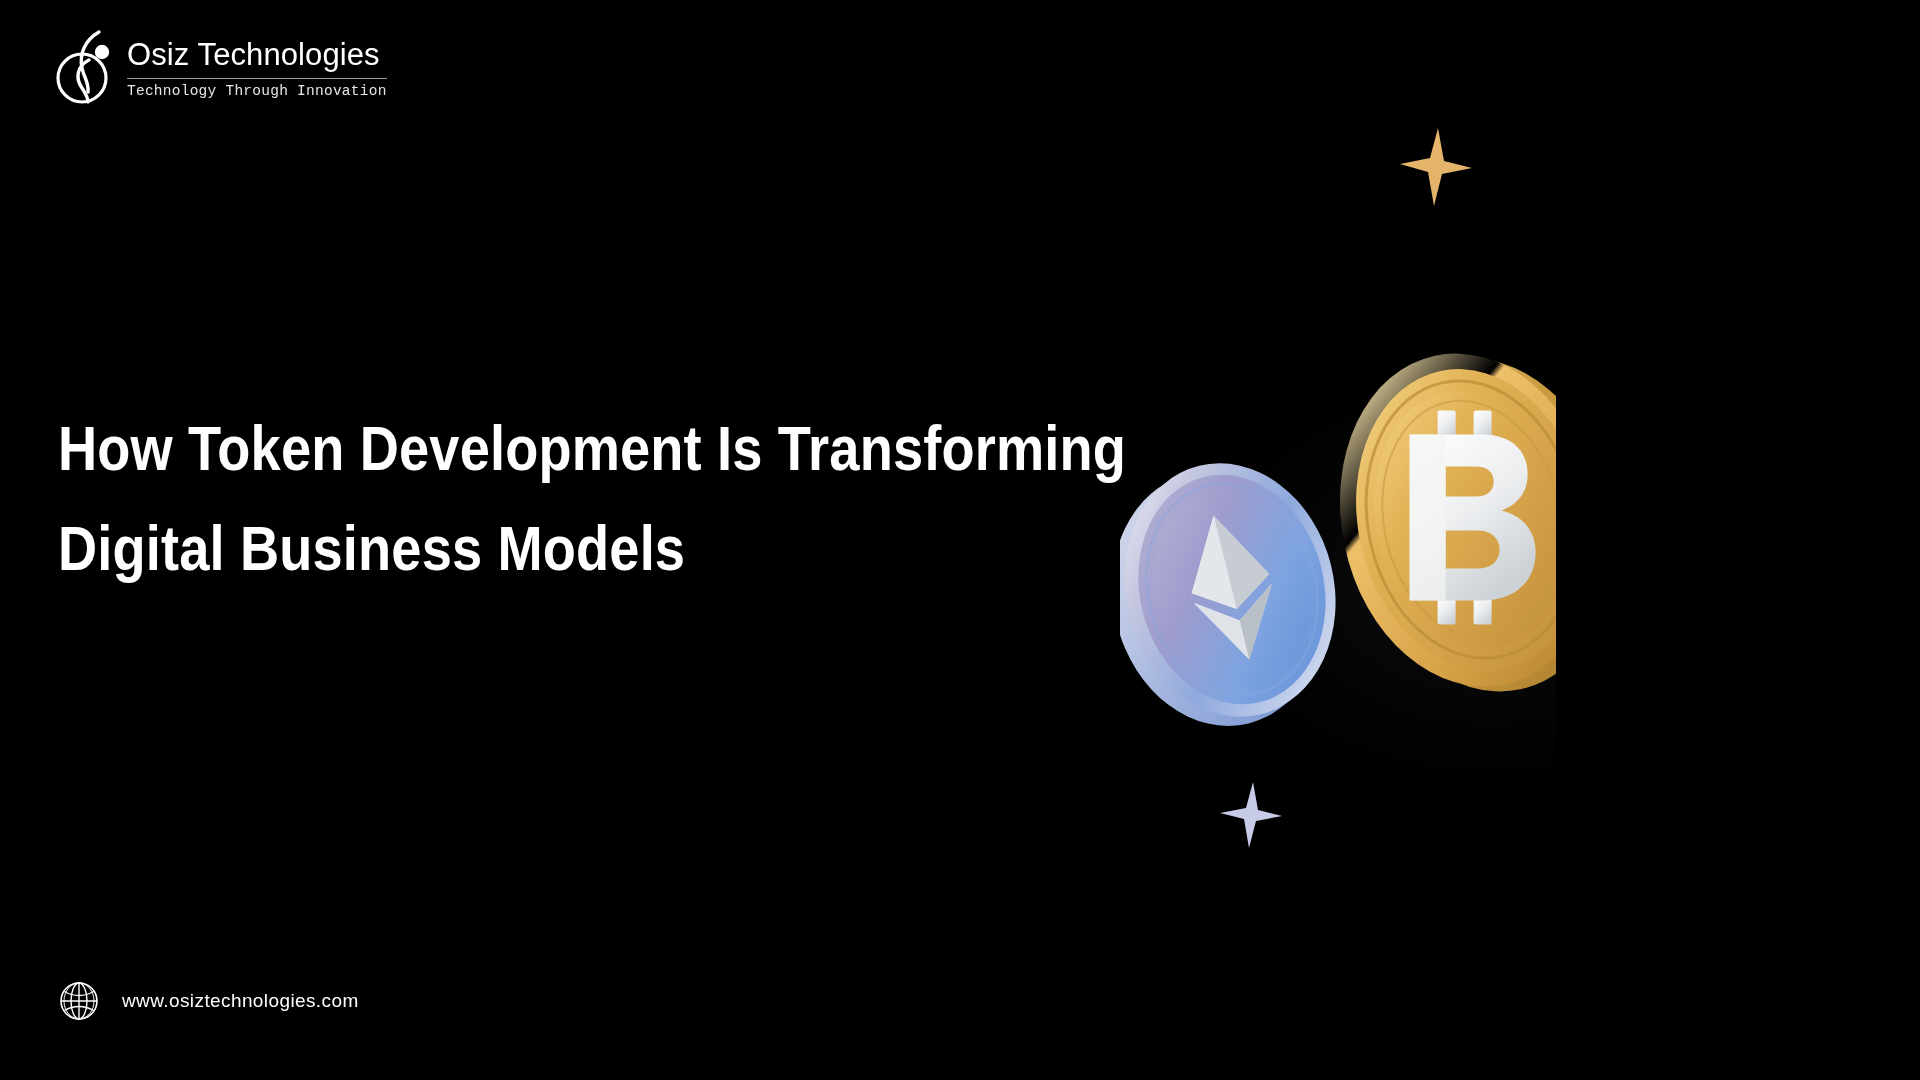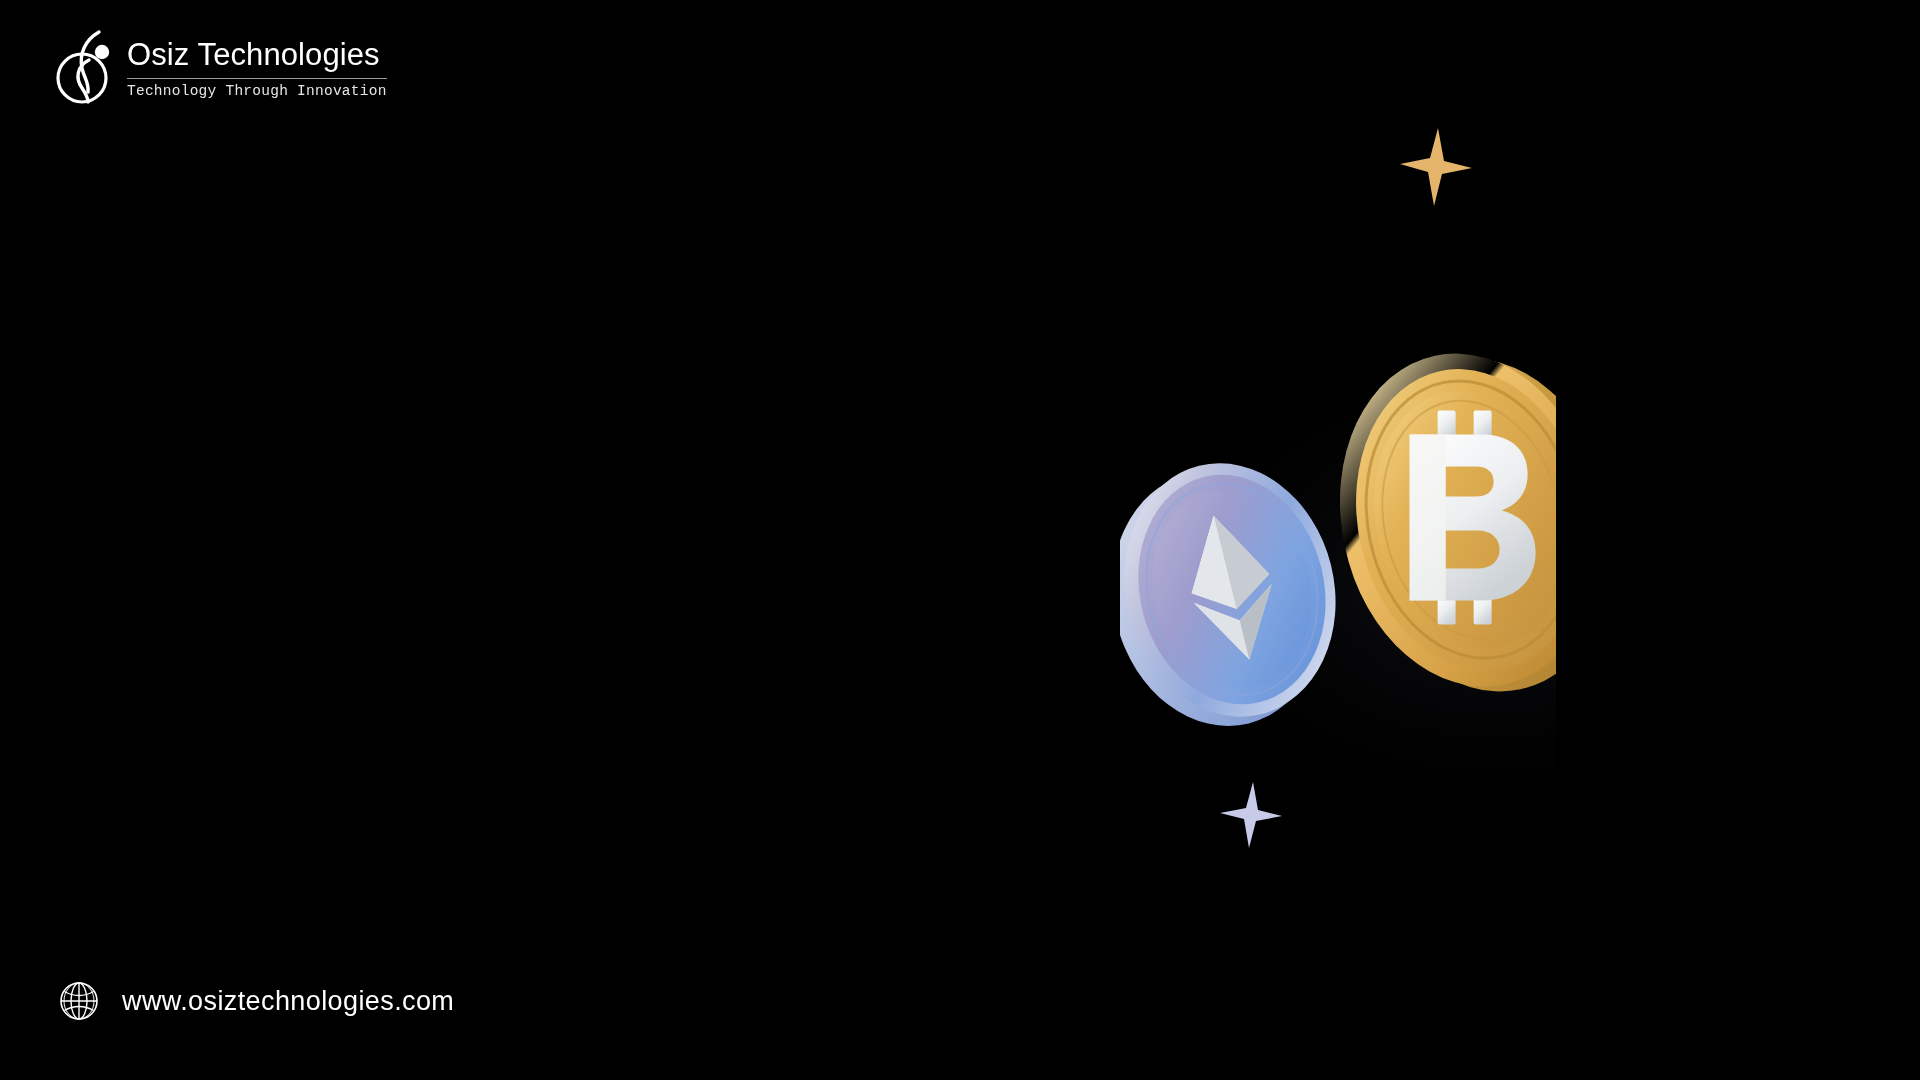--- a/index.html
+++ b/index.html
@@ -84,21 +84,21 @@
   .footer {
     position:absolute;
     left:58px;
     top:980px;
     display:flex;
     align-items:center;
     gap:22px;
   }
   .globe-icon { width:42px; height:42px; flex:none; display:block; }
   .footer-url {
-    font-size:27px;
+    font-size:19px;
     color:#ffffff;
     letter-spacing:0.4px;
     font-weight:400;
     white-space:nowrap;
   }
 
   
   .coins {
     position:absolute;
     left:1120px;
@@ -128,20 +128,24 @@
         <circle cx="47" cy="26" r="7.2" fill="#ffffff"></circle>
       </svg>
     </span>
     <span class="logo-text-block">
       <span class="logo-name">Osiz Technologies</span>
       <span class="logo-rule"></span>
       <span class="logo-tagline">Technology Through Innovation</span>
     </span>
   </div>
 
+  <div class="headline">
+    <span class="headline-line">How Token Development Is Transforming</span>
+    <span class="headline-line">Digital Business Models</span>
+  </div>
 
   <div class="coins">
     <svg class="coin-svg" viewBox="0 0 760 520" aria-hidden="true">
       <defs>
 
         <linearGradient id="ethFace" x1="0" y1="0" x2="1" y2="1">
           <stop offset="0%" stop-color="#b9b6d6"></stop>
           <stop offset="35%" stop-color="#9e9ccd"></stop>
           <stop offset="65%" stop-color="#7fa4e0"></stop>
           <stop offset="100%" stop-color="#5f8fd8"></stop>

